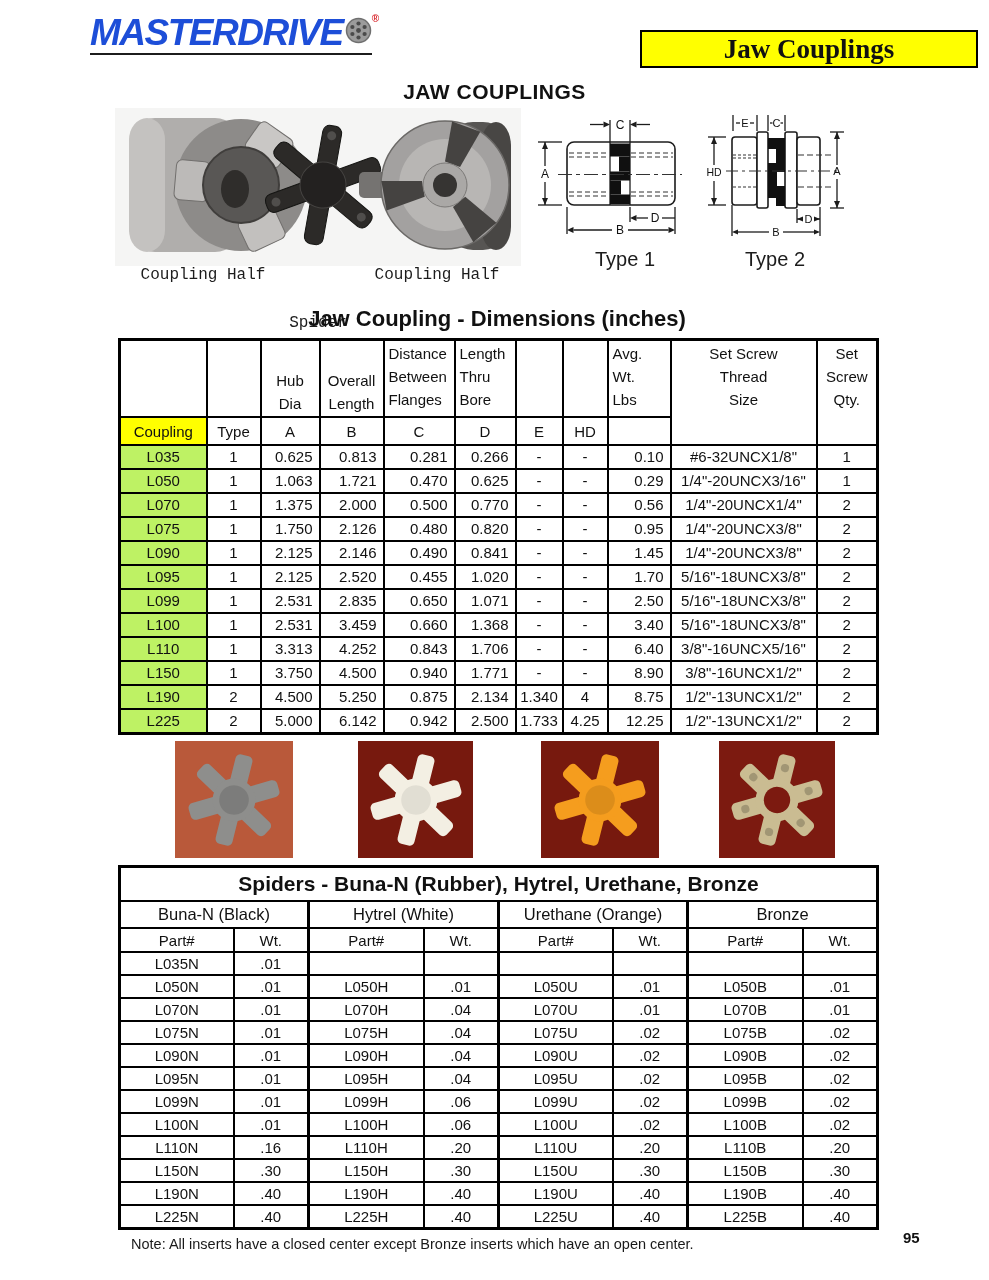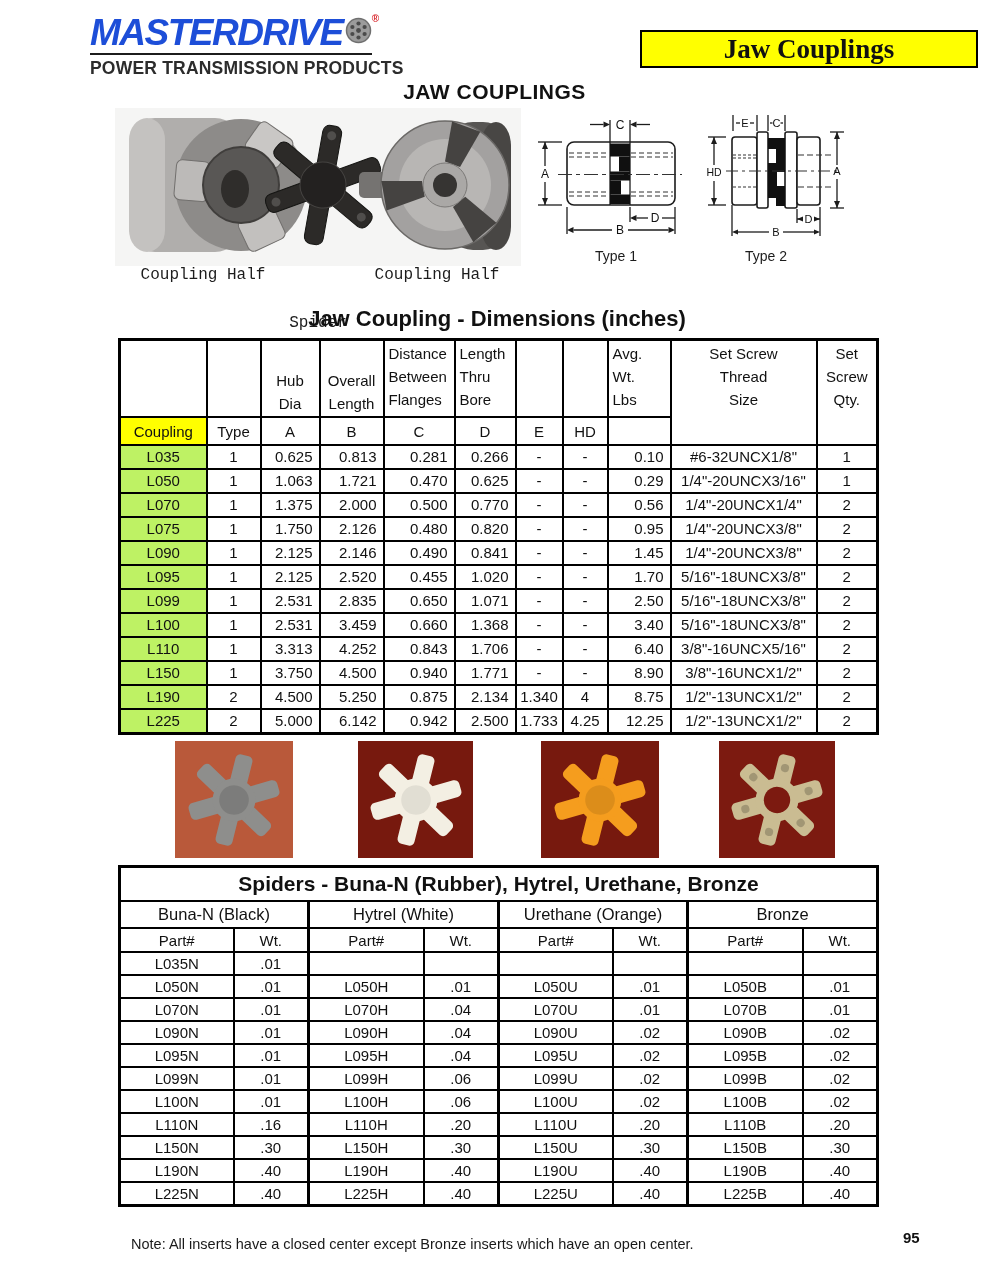--- a/index.html
+++ b/index.html
@@ -25,21 +25,21 @@
 
   
   #page-heading{top:80px;left:0;width:989px;text-align:center;font-size:21px;font-weight:bold;letter-spacing:0.5px;}
   #dim-title{top:306px;left:118px;width:758px;text-align:center;font-size:22px;font-weight:bold;}
 
   
   #photo-wrap{left:115px;top:108px;width:406px;height:178px;}
   .photo-label{position:absolute;top:158px;transform:translateX(-50%);font-size:16px;color:#1c1c1c;white-space:nowrap;font-family:Liberation Mono, monospace;}
 
   
-  .diag-label{font-size:14px;color:#1c1c1c;}
+  .diag-label{font-size:20px;color:#1c1c1c;}
   svg text{font-family:"Liberation Sans",sans-serif;fill:#111;}
   .dline{stroke:#1c1c1c;stroke-width:1.3;fill:none;}
   .oline{stroke:#1c1c1c;stroke-width:1.6;fill:#fff;}
   .dash{stroke:#333;stroke-width:1.1;fill:none;}
   .blk{fill:#101010;stroke:none;}
   .tri{fill:#1c1c1c;stroke:none;}
 
   
   table{border-collapse:collapse;table-layout:fixed;background:#fff;}
   #dim-table{left:118px;top:338px;width:758px;font-size:15px;border:3px solid #000;}
@@ -84,21 +84,20 @@
       <circle cx="13.5" cy="6.5" r="2.1" fill="#4a4a4a"></circle>
         <circle cx="19.6" cy="10" r="2.1" fill="#4a4a4a"></circle>
       <circle cx="19.6" cy="17" r="2.1" fill="#4a4a4a"></circle>
         <circle cx="13.5" cy="20.5" r="2.1" fill="#4a4a4a"></circle>
       <circle cx="7.4" cy="17" r="2.1" fill="#4a4a4a"></circle>
         <circle cx="7.4" cy="10" r="2.1" fill="#4a4a4a"></circle>
     </svg>
     <span class="reg">®</span>
   </div>
   <div class="logo-rule"></div>
-  <div class="tagline">POWER TRANSMISSION PRODUCTS</div>
 </div>
 
 <div id="title-box" class="abs" style="background: rgb(255, 255, 0);">
   <span>Jaw Couplings</span>
 </div>
 
 <div id="page-heading" class="abs">JAW COUPLINGS</div>
 
 <div id="photo-wrap" class="abs">
   <svg width="406" height="158" viewBox="0 0 406 158">
@@ -662,20 +661,30 @@
         <td>L070N</td>
         <td>.01</td>
         <td class="grp">L070H</td>
         <td>.04</td>
         <td class="grp">L070U</td>
         <td>.01</td>
         <td class="grp">L070B</td>
         <td>.01</td>
       </tr>
       <tr>
+        <td>L075N</td>
+        <td>.01</td>
+        <td class="grp">L075H</td>
+        <td>.04</td>
+        <td class="grp">L075U</td>
+        <td>.02</td>
+        <td class="grp">L075B</td>
+        <td>.02</td>
+      </tr>
+      <tr>
         <td>L090N</td>
         <td>.01</td>
         <td class="grp">L090H</td>
         <td>.04</td>
         <td class="grp">L090U</td>
         <td>.02</td>
         <td class="grp">L090B</td>
         <td>.02</td>
       </tr>
       <tr>

